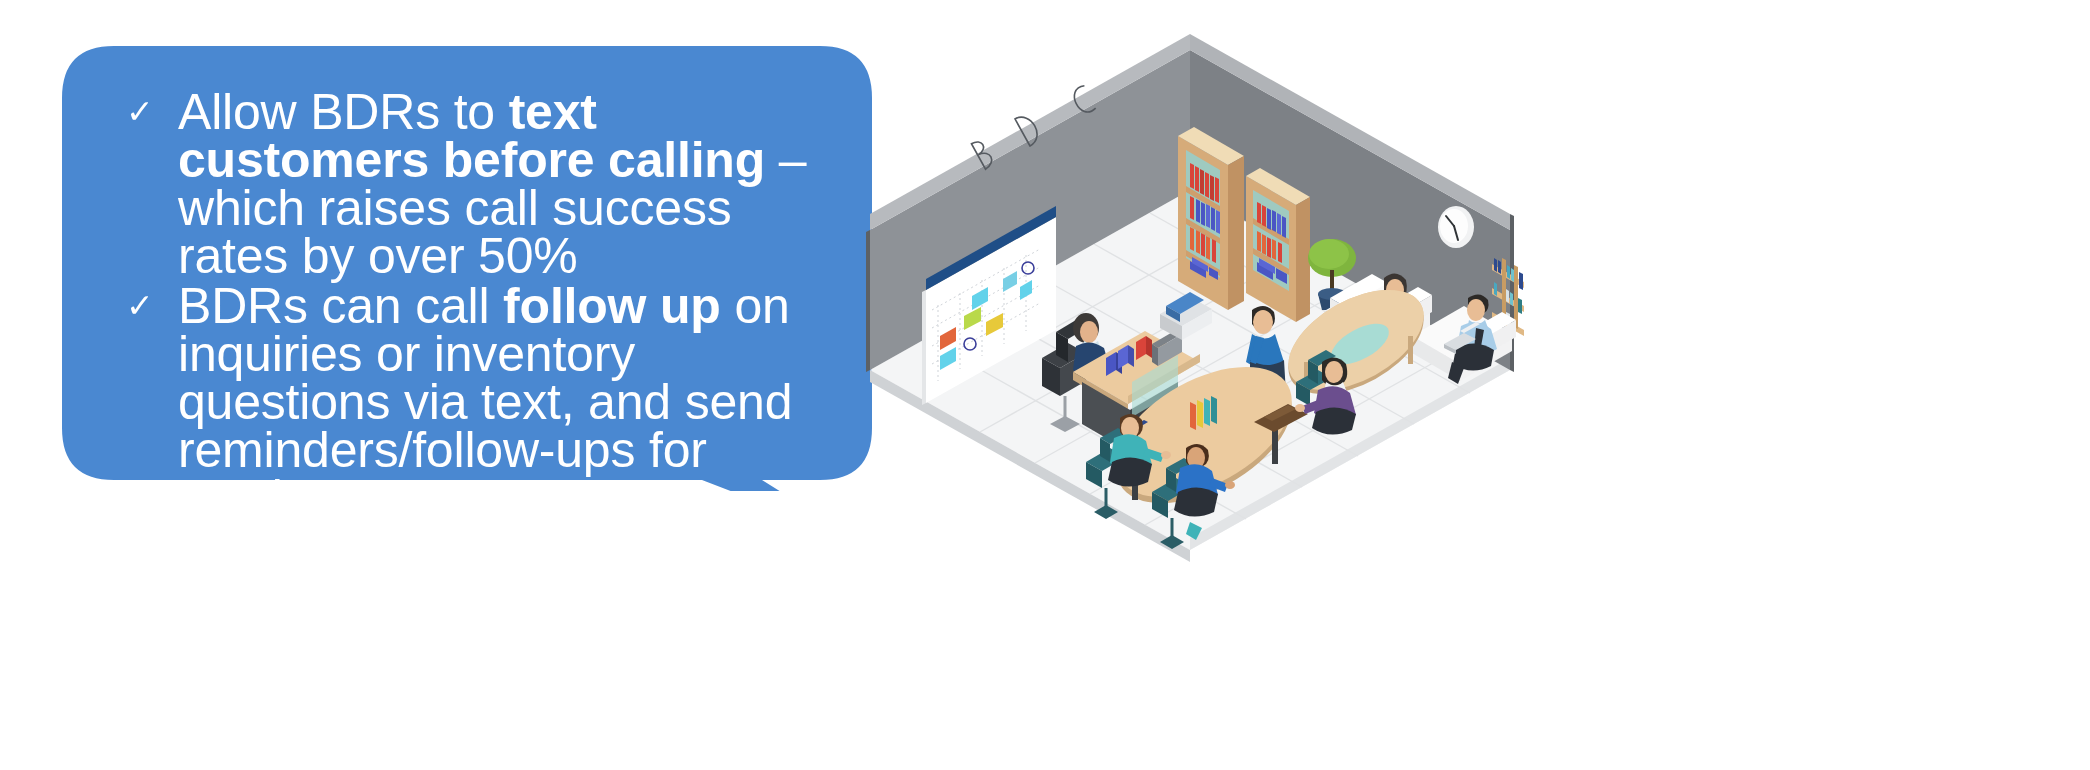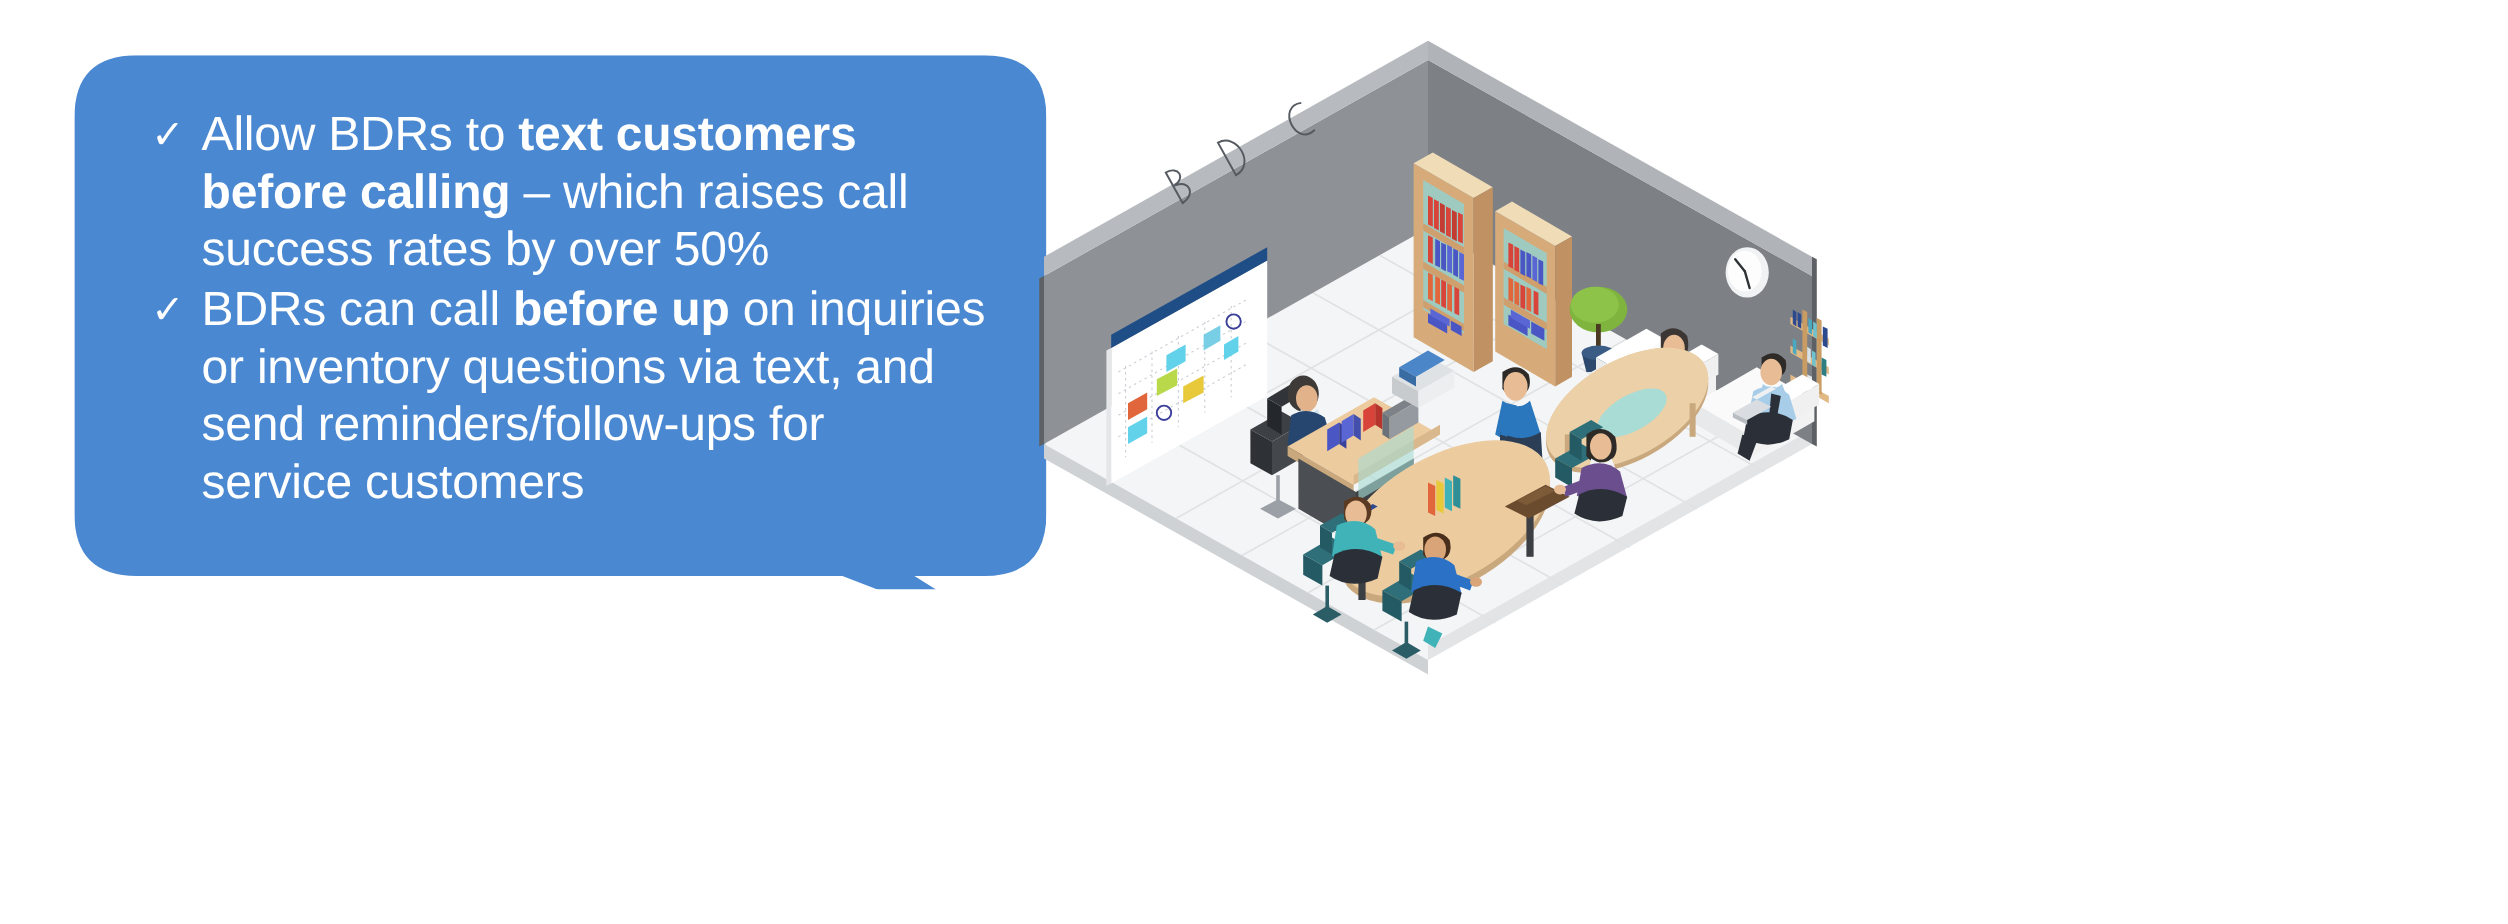--- a/index.html
+++ b/index.html
@@ -42,24 +42,25 @@
     color: #ffffff;
     font-size: 33px;
     line-height: 48px;
     text-align: left;
     padding-left: 4px;
     font-family: "DejaVu Sans", sans-serif;
   }
   .bullet-text {
     flex: 1 1 auto;
     color: #ffffff;
-    font-size: 40px;
+    font-size: 50px;
     line-height: 48px;
     letter-spacing: -0.2px;
     font-family: "Liberation Sans", sans-serif;
+    margin-left: 10px;
   }
   .bullet-text b { font-weight: 700; }
 
   
   #illustration {
     position: absolute;
     left: 860px; top: 10px;
     width: 760px; height: 560px;
   }
   #iso-svg { width: 100%; height: 100%; display: block; }
@@ -97,21 +98,21 @@
       <div class="bullet-row">
         <div class="check-mark">✓</div>
         <div class="bullet-text">
           <span>Allow BDRs to </span><b>text customers before calling</b><span> – which raises call success rates by over 50%</span>
         </div>
       </div>
 
       <div class="bullet-row">
         <div class="check-mark">✓</div>
         <div class="bullet-text">
-          <span>BDRs can call </span><b>before up</b><span> on inquiries or inventory questions via text, and send reminders/follow-ups for service customers</span>
+          <span>BDRs can call </span><b>follow up</b><span> on inquiries or inventory questions via text, and send reminders/follow-ups for service customers</span>
         </div>
       </div>
 
     </div>
   </div>
 
   <div id="illustration">
     <svg id="iso-svg" viewBox="0 0 760 560">
 
       <g>

